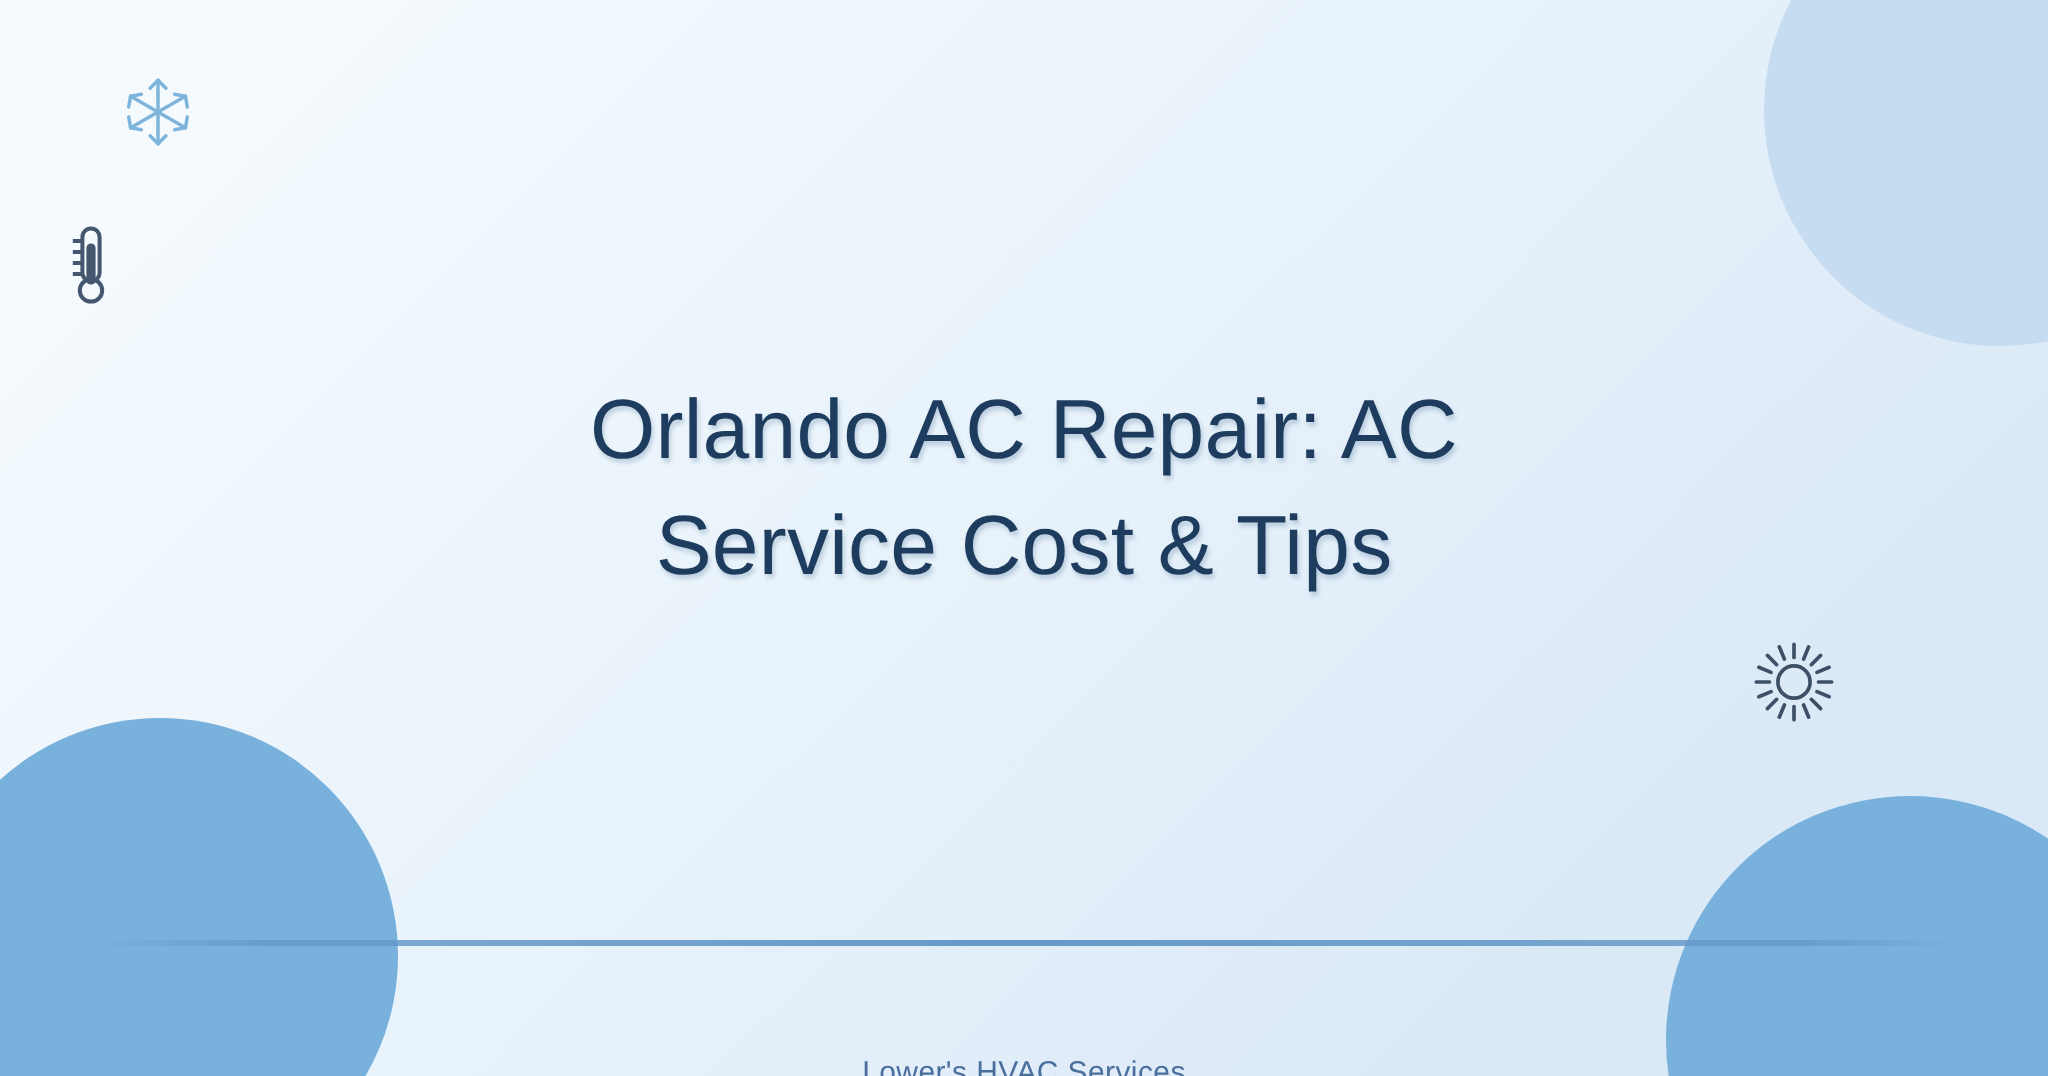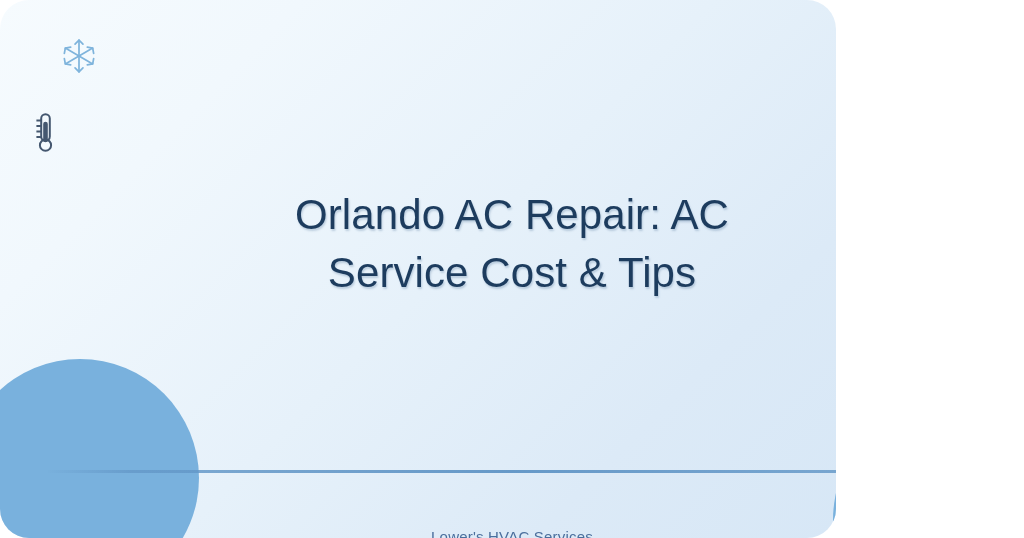--- a/index.html
+++ b/index.html
@@ -9,30 +9,29 @@
   body {
     width: 1024px;
     height: 538px;
     overflow: hidden;
     font-family: "Liberation Sans", sans-serif;
   }
 
   
   .slide {
     position: relative;
-    width: 836px;
+    width: 1024px;
     height: 538px;
     overflow: hidden;
     background: linear-gradient(135deg,
                 #f6fbfe 0%,
                 #f1f8fd 22%,
                 #e6f1fa 52%,
                 #dceaf7 78%,
                 #d7e7f6 100%);
-    border-radius: 29px;
   }
 
   
   .circle {
     position: absolute;
     border-radius: 50%;
   }
   .circle-top-right {
     width: 236px;
     height: 236px;

